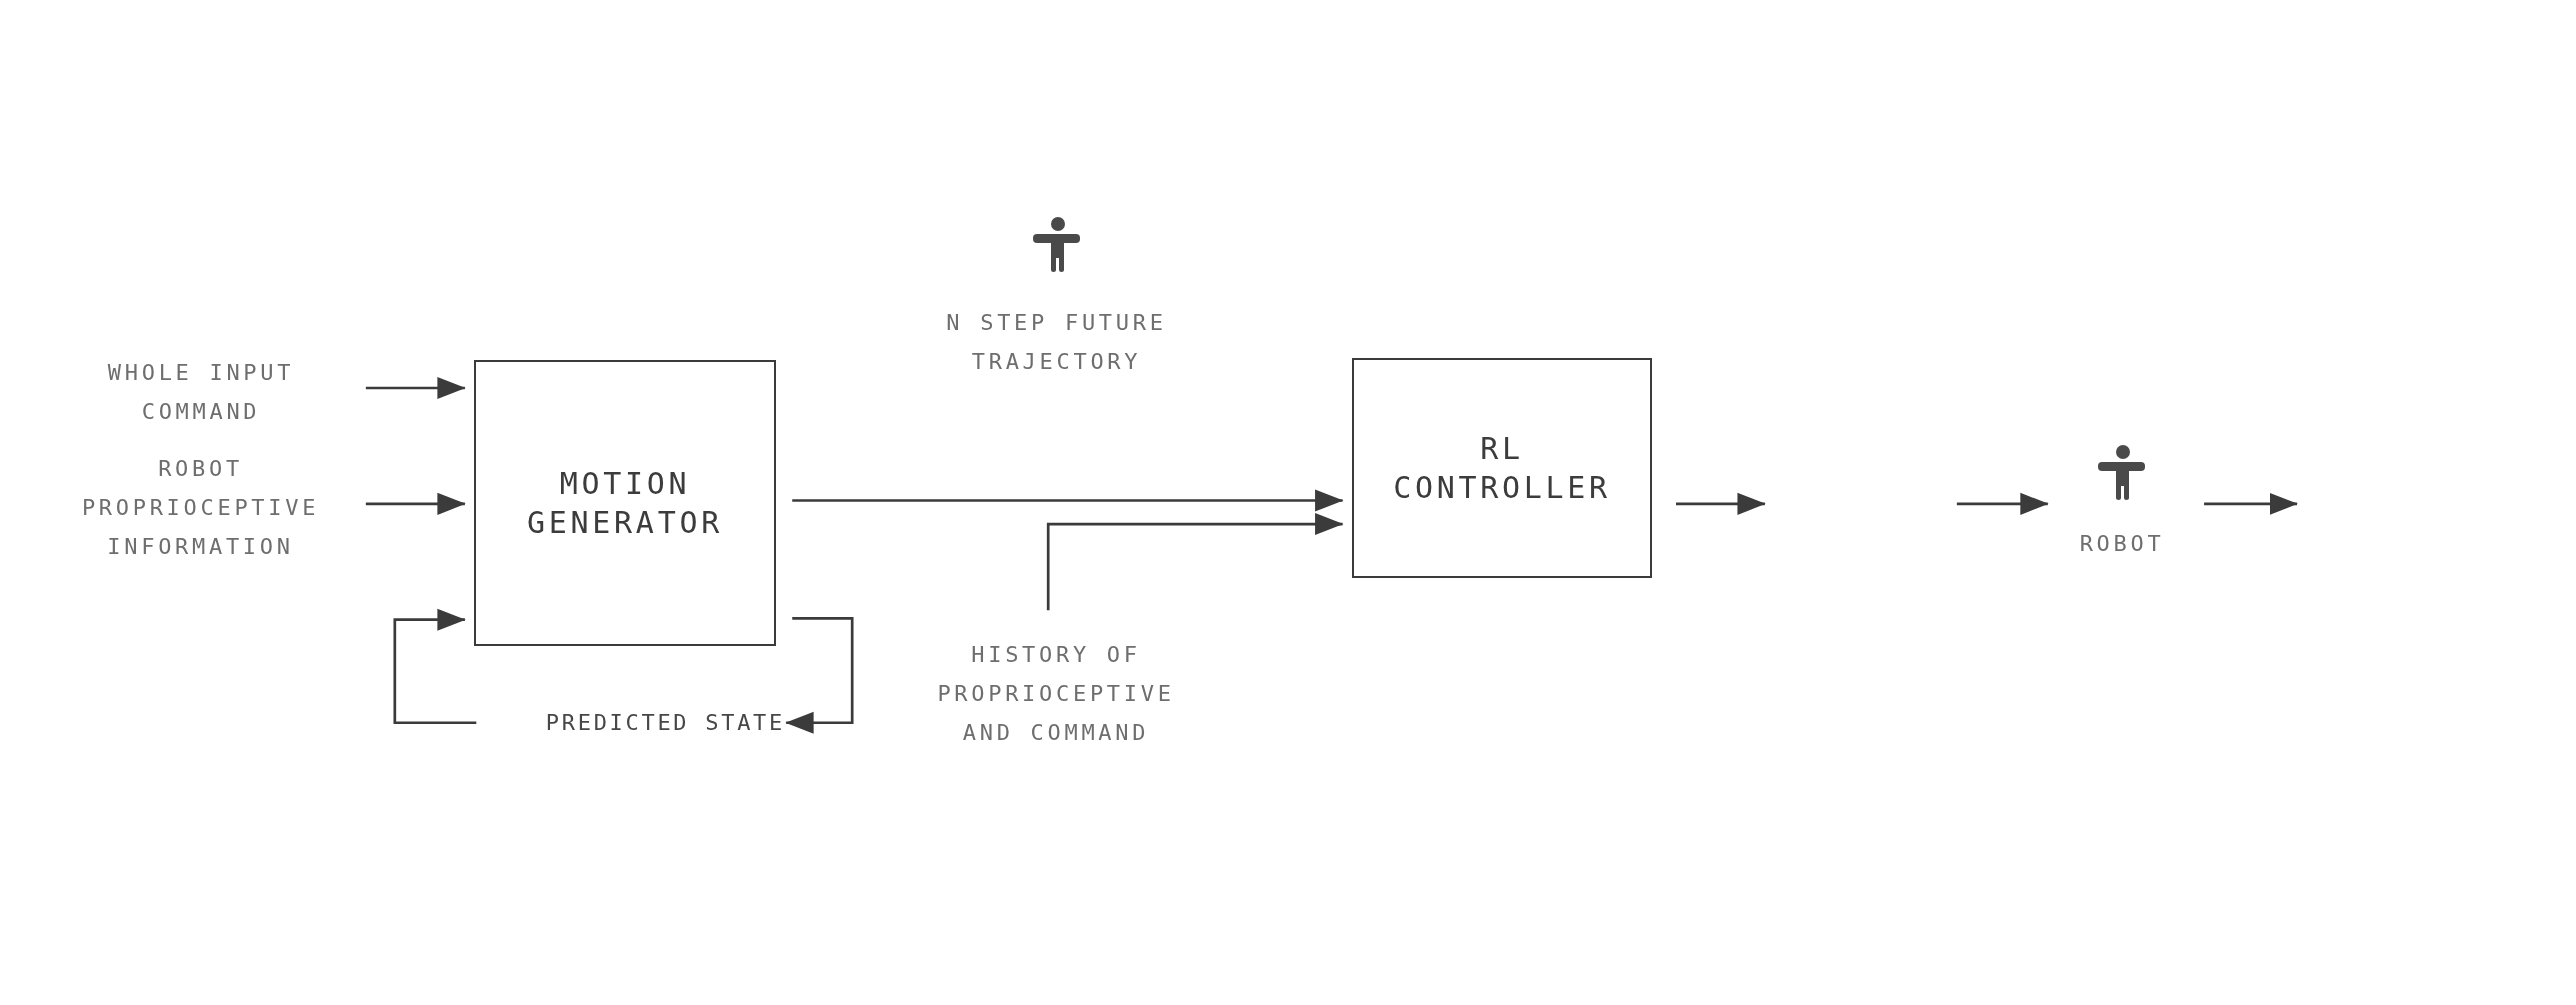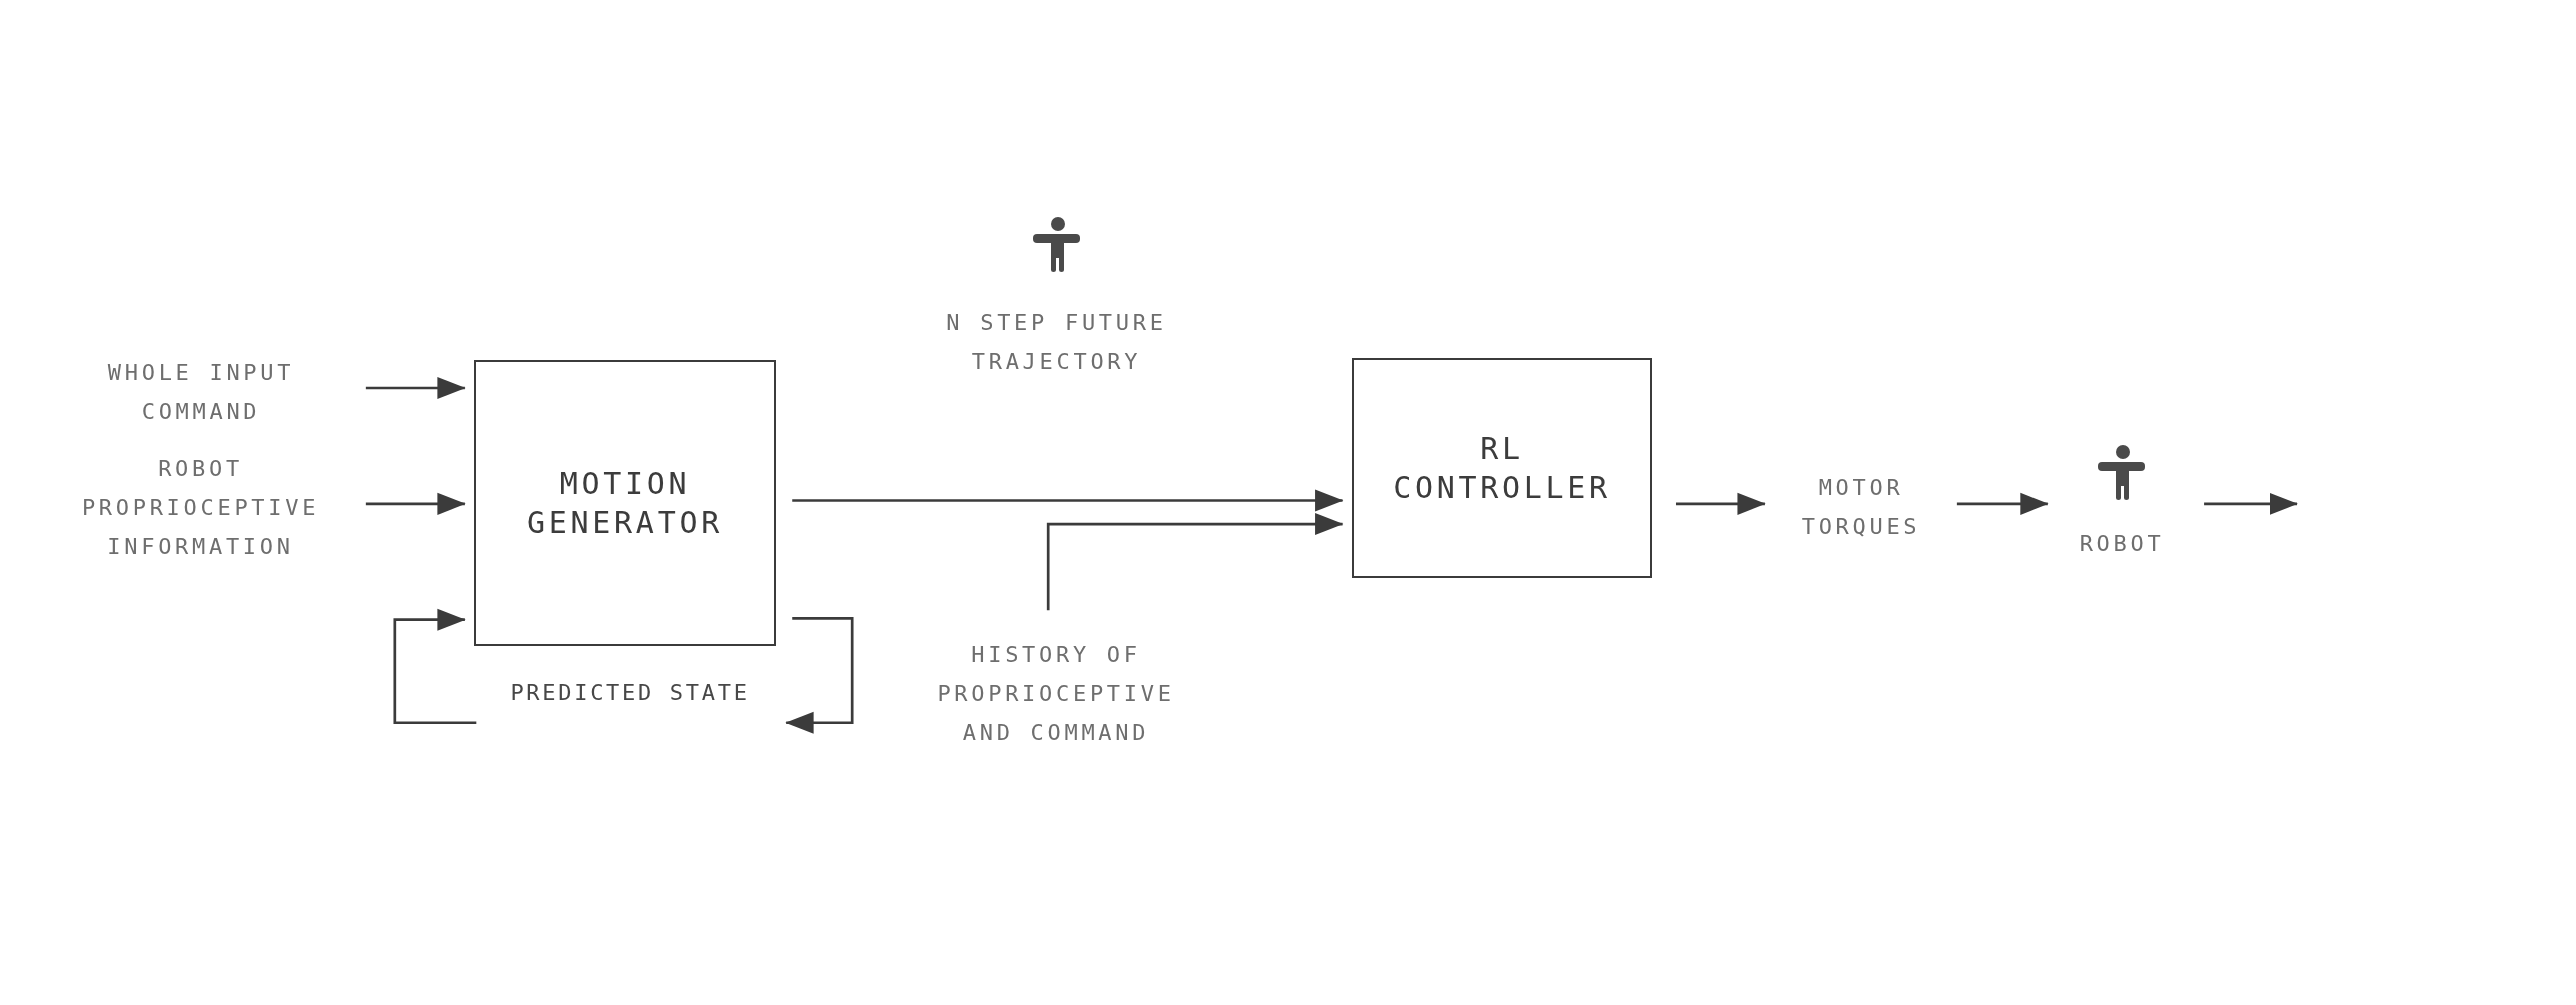--- a/index.html
+++ b/index.html
@@ -121,21 +121,21 @@
 
   <div class="lbl" style="left:32px; top:449px; width:337px;">ROBOT
 PROPRIOCEPTIVE
 INFORMATION</div>
 
   <div class="box" style="left:474px; top:360px; width:302px; height:286px;">
     <div class="box-label">MOTION
 GENERATOR</div>
   </div>
 
-  <div class="lbl dark" style="left:475px; top:673px; width:310px; letter-spacing:2.7px;">PREDICTED STATE</div>
+  <div class="lbl dark" style="left:475px; top:703px; width:310px; letter-spacing:2.7px;text-align:right;">PREDICTED STATE</div>
 
   <div class="figure" style="left:1033px; top:217px; width:47px; height:55px;">
     <div class="fig-head" style="left:17.5px; top:0px; width:14px; height:14px;"></div>
     <div class="fig-arms" style="left:0px; top:17px; width:47px; height:8.8px;"></div>
     <div class="fig-torso" style="left:18px; top:17px; width:12.8px; height:23.6px;"></div>
     <div class="fig-leg" style="left:18px; top:39px; width:5.4px; height:16px;"></div>
     <div class="fig-leg" style="left:26px; top:39px; width:5.4px; height:16px;"></div>
   </div>
 
   <div class="lbl" style="left:898px; top:303px; width:317px;">N STEP FUTURE
@@ -143,22 +143,20 @@
 
   <div class="lbl" style="left:886px; top:635px; width:340px;">HISTORY OF
 PROPRIOCEPTIVE
 AND COMMAND</div>
 
   <div class="box" style="left:1352px; top:358px; width:300px; height:220px;">
     <div class="box-label">RL
 CONTROLLER</div>
   </div>
 
-  <div class="lbl" style="left:1760px; top:468px; width:202px;">MOTOR
-TORQUES</div>
 
   <div class="figure" style="left:2098px; top:445px; width:47px; height:55px;">
     <div class="fig-head" style="left:17.5px; top:0px; width:14px; height:14px;"></div>
     <div class="fig-arms" style="left:0px; top:17px; width:47px; height:8.8px;"></div>
     <div class="fig-torso" style="left:18px; top:17px; width:12.8px; height:23.6px;"></div>
     <div class="fig-leg" style="left:18px; top:39px; width:5.4px; height:16px;"></div>
     <div class="fig-leg" style="left:26px; top:39px; width:5.4px; height:16px;"></div>
   </div>
 
   <div class="lbl" style="left:2038px; top:524px; width:168px;">ROBOT</div>

